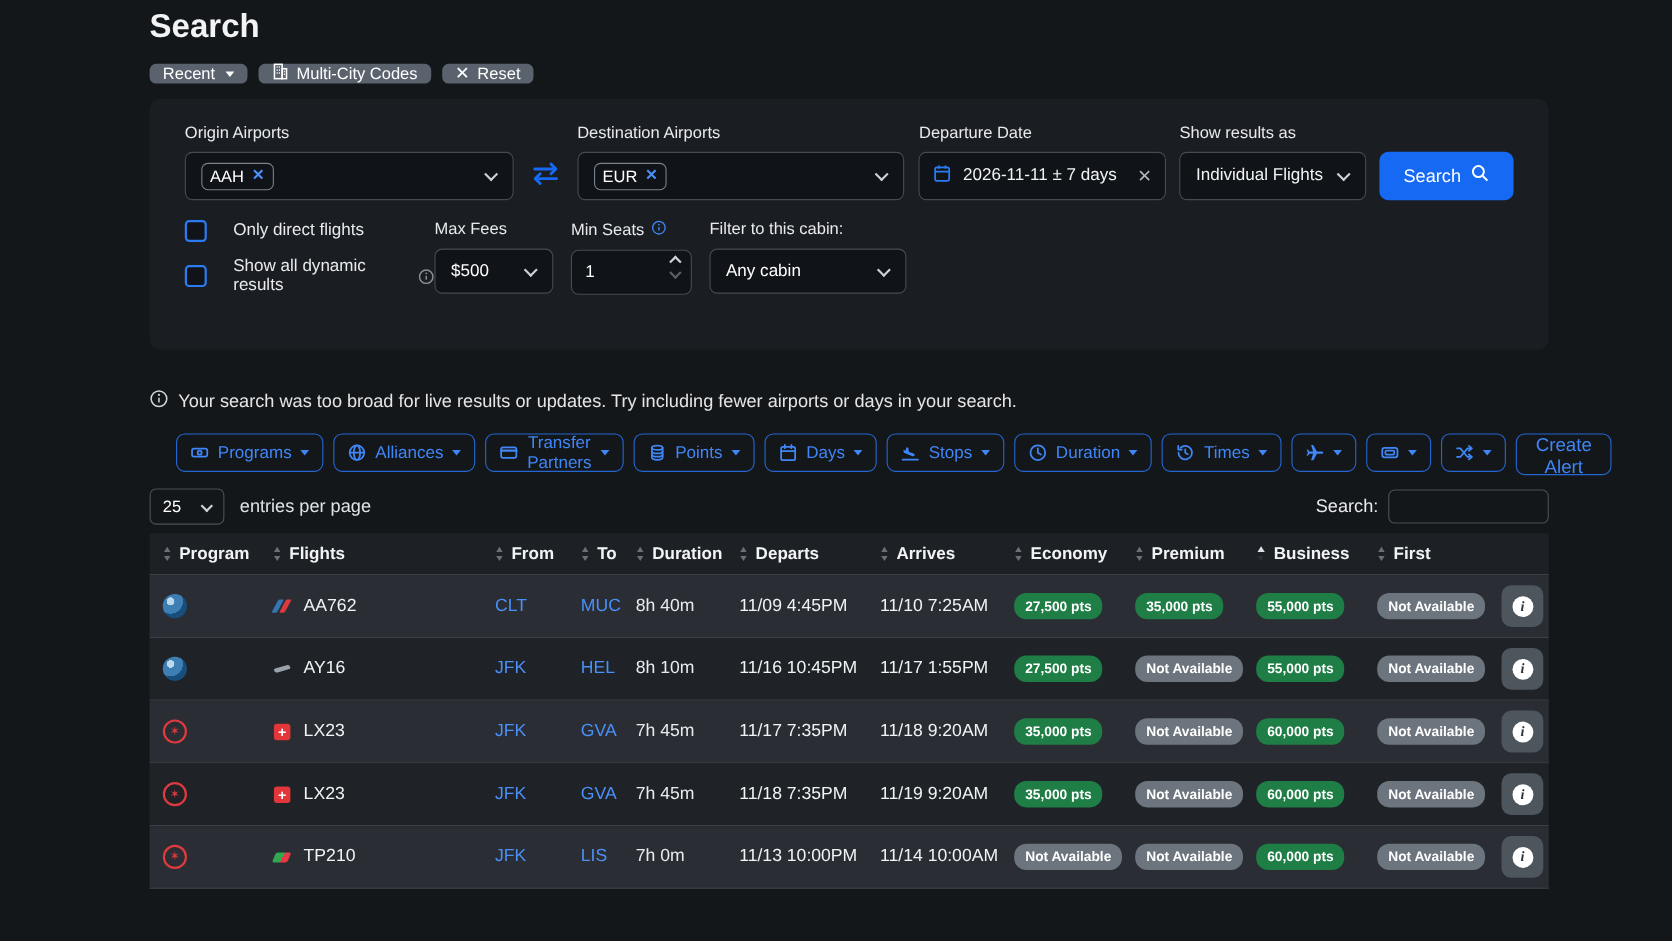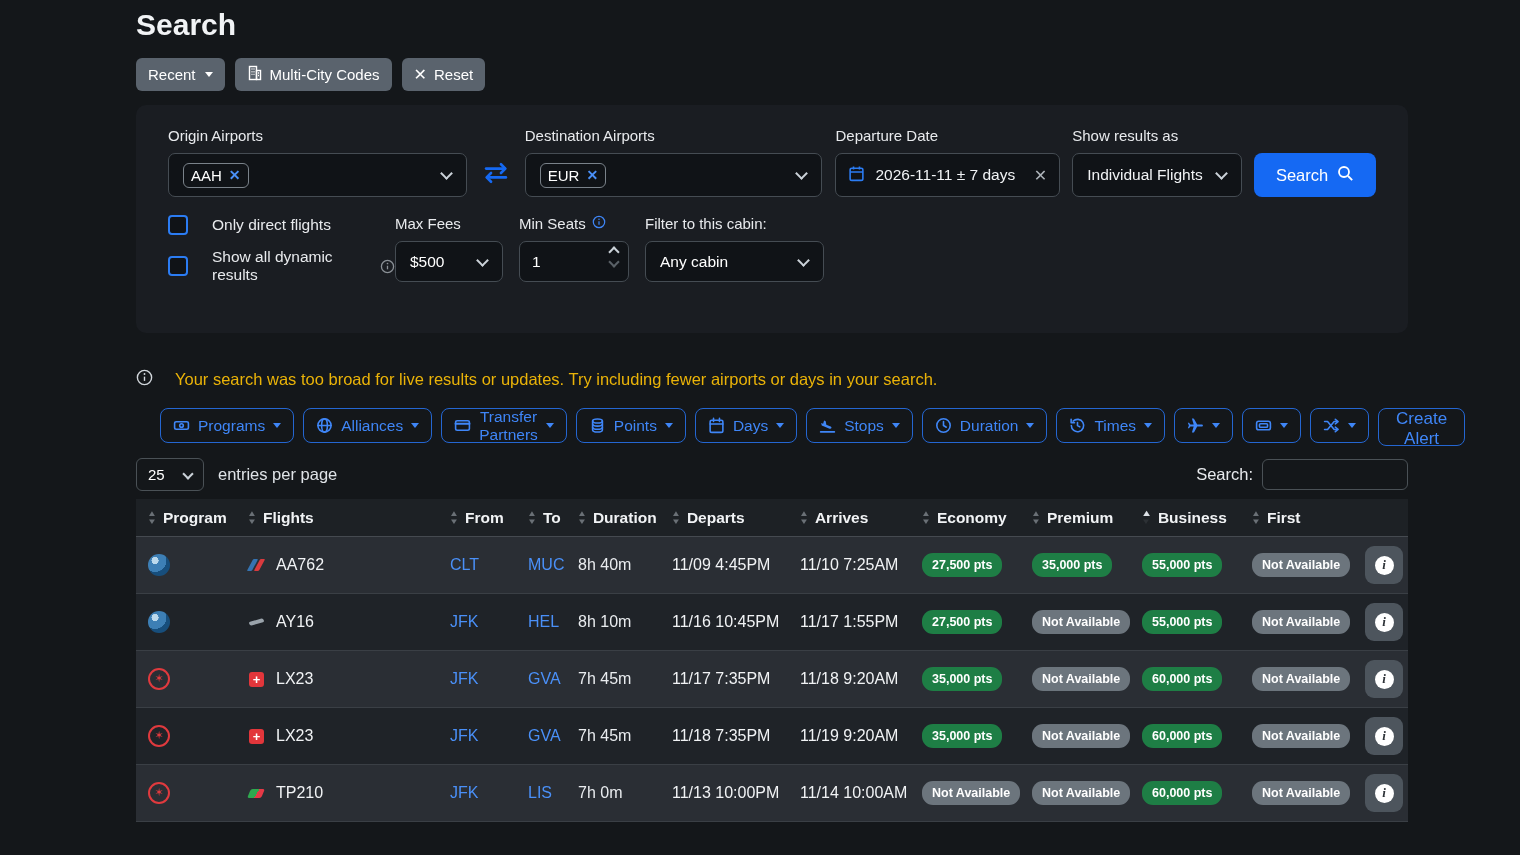--- a/index.html
+++ b/index.html
@@ -8,21 +8,21 @@
     background:#14171a; color:#e9ecef;
     font-family:"Liberation Sans", sans-serif;
     -webkit-font-smoothing:antialiased;
   }
   .container { width:1272px; margin-left:136px; padding-top:8px; }
 
   
   .page-title { font-size:30px; font-weight:700; color:#f1f3f5; margin-bottom:16px; }
   .toolbar { display:flex; gap:10px; margin-bottom:14px; }
   .gbtn {
-    background:#5a636d; color:#fff; border:none; border-radius:6px; height:33px;
+    background:#5a636d; color:#fff; border:none; border-radius:6px; height:18px;
     padding:0 12px; font-size:15px; display:inline-flex; align-items:center; gap:7px;
     font-family:inherit; cursor:pointer; font-weight:500;
   }
   .gbtn svg { stroke:#fff; }
   .caret-s { width:0; height:0; border-left:4px solid transparent; border-right:4px solid transparent; border-top:5px solid #fff; margin-left:2px; }
 
   
   .card { background:#1a1d22; border-radius:10px; padding:22px 32px 46px; }
   .form-row { display:flex; align-items:flex-end; }
   .fg label { display:block; font-size:15px; color:#e8eaed; margin-bottom:9px; }
@@ -30,21 +30,21 @@
     height:44px; background:#101317; border:1px solid #454c53; border-radius:7px;
     display:flex; align-items:center; padding:0 14px; position:relative; cursor:pointer;
   }
   .fg-origin { width:299px; }
   .fg-dest { width:298px; margin-right:13px; }
   .fg-date { width:225px; margin-right:12px; }
   .fg-show { width:170px; margin-right:12px; }
   .swap-wrap { width:58px; display:flex; justify-content:center; align-items:center; height:44px; }
   .tag {
     border:1px solid #7a828a; border-radius:6px; padding:3px 7px; font-size:15px;
-    display:inline-flex; gap:7px; align-items:center; color:#fff; background:transparent;
+    display:inline-flex; gap:7px; color:#fff; background:transparent;
   }
   .tag-x { color:#4a90f8; font-weight:700; font-size:14px; cursor:pointer; line-height:1; }
   .chev { width:9px; height:9px; border-right:2px solid #cbd2d9; border-bottom:2px solid #cbd2d9; transform:rotate(45deg); position:absolute; right:15px; top:15px; }
   .date-box { padding:0 12px; }
   .date-text { font-size:15.5px; color:#f1f3f5; margin-left:10px; }
   .date-x { margin-left:auto; color:#aeb4ba; font-size:16px; cursor:pointer; }
   .btn-search {
     width:122px; height:44px; background:#1569f3; border:none; border-radius:8px;
     color:#fff; font-size:16.5px; font-family:inherit; display:flex; align-items:center;
     justify-content:center; gap:9px; cursor:pointer; font-weight:500;
@@ -69,21 +69,21 @@
   .cg-cabin { width:179px; }
   .num-box { background:#101317; border:1px solid #454c53; border-radius:7px; display:flex; align-items:center; padding:0 12px; position:relative; }
   .num-box .val { font-size:15.5px; color:#fff; }
   .stepper { position:absolute; right:10px; top:6px; display:flex; flex-direction:column; gap:2px; }
   .stepper span { width:8px; height:8px; border-right:2px solid #cbd2d9; border-bottom:2px solid #cbd2d9; }
   .stepper .up { transform:rotate(-135deg); }
   .stepper .dn { transform:rotate(45deg); border-color:#5a6167; }
   .info-i { display:inline-flex; margin-left:6px; }
 
   
-  .notice { margin:36px 0 18px; display:flex; gap:22px; align-items:center; font-size:16.5px; color:#eab308; }
+  .notice { margin:36px 0 18px; display:flex; gap:9px; align-items:center; font-size:16.5px; color:#e5e5e5; }
 
   
   .chips { display:flex; gap:9px; margin-bottom:12px; align-items:flex-start;padding-left:24px; }
   .chip {
     border:1px solid #2466d2; color:#3f86f7; background:transparent; height:35px;
     border-radius:8px; padding:0 12px; font-size:15.5px; display:inline-flex;
     align-items:center; gap:8px; font-family:inherit; cursor:pointer;
   }
   .chip svg { stroke:#3f86f7; }
   .caret-b { width:0; height:0; border-left:4.5px solid transparent; border-right:4.5px solid transparent; border-top:5px solid #3f86f7; }

